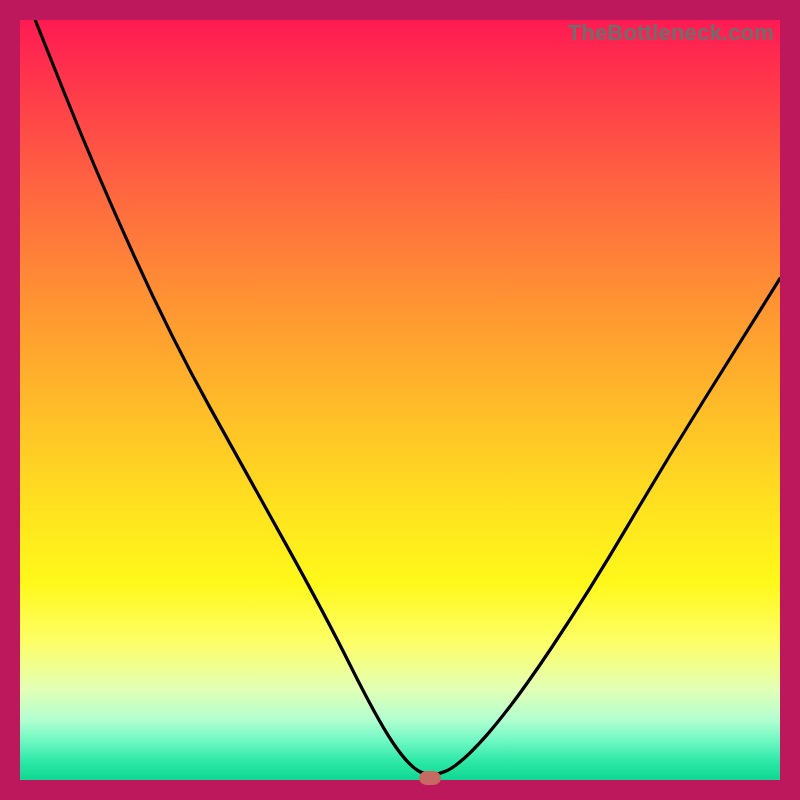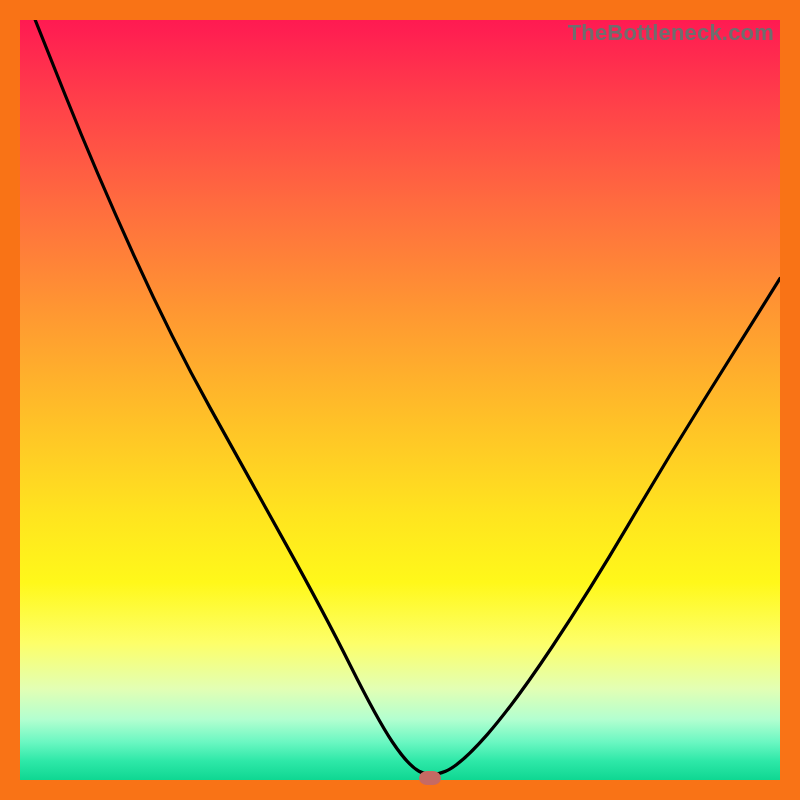--- a/index.html
+++ b/index.html
@@ -1,21 +1,21 @@
 <!DOCTYPE html>
 <html><head>
 <meta charset="utf-8">
 <style>
   * { margin: 0; padding: 0; box-sizing: border-box; }
   html, body { width: 800px; height: 800px; overflow: hidden; background: #000; }
   .frame {
     position: relative;
     width: 800px;
     height: 800px;
-    background: #f97316;
+    background: #be185d;
     padding-left: 22px;
   }
   .plot-area {
     position: absolute;
     left: 20px;
     top: 20px;
     width: 760px;
     height: 760px;
     background: linear-gradient(to bottom,
       #ff1a52 0%,

